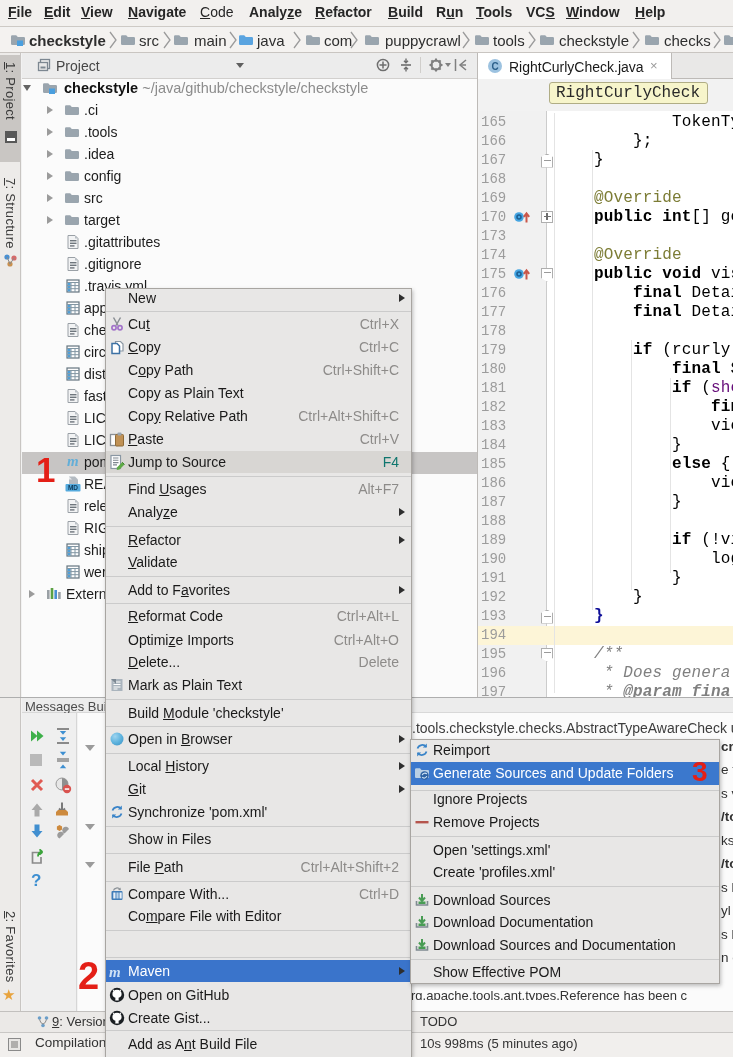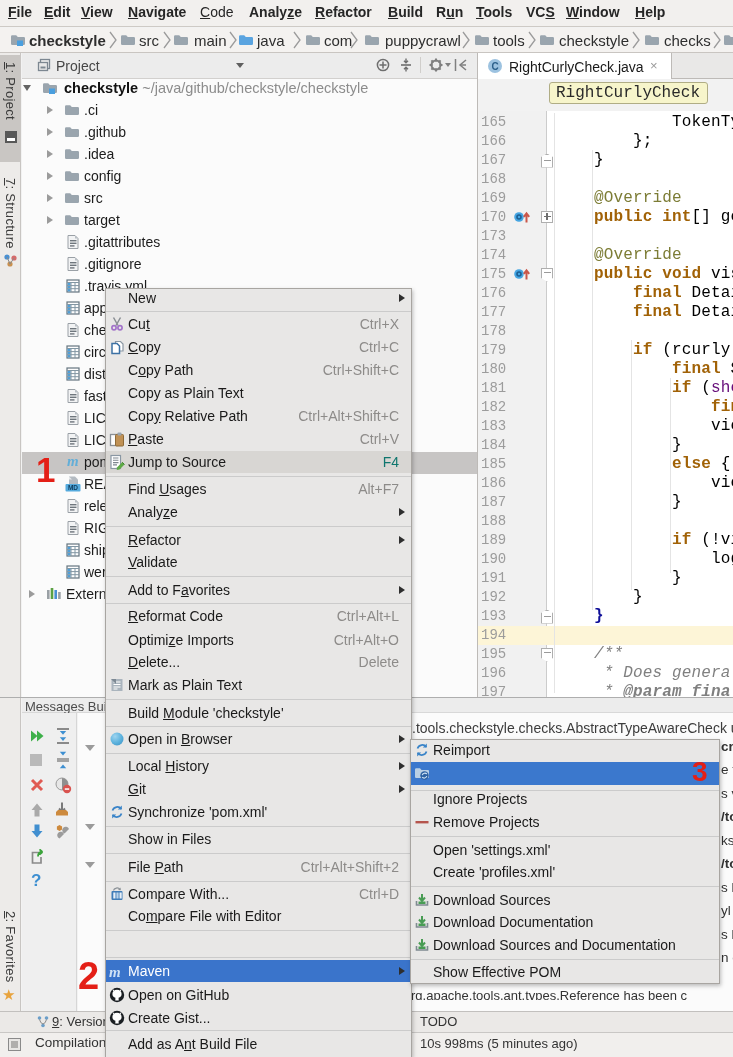--- a/index.html
+++ b/index.html
@@ -3,21 +3,21 @@
 
 *{margin:0;padding:0;box-sizing:border-box}
 html,body{width:733px;height:1057px;overflow:hidden}
 body{font-family:"Liberation Sans",sans-serif;position:relative;background:#f2f2f2;-webkit-font-smoothing:antialiased}
 .abs{position:absolute}
 u{text-decoration:underline;text-underline-offset:1px}
 .row{position:absolute;white-space:nowrap}
 .mi-sc{position:absolute;right:12px;color:#8d8b89}
 .sep{position:absolute;left:0px;right:0px;height:1px;background:#cbcbcb}
 .cl{position:absolute;white-space:pre;font:16px "Liberation Mono",monospace;letter-spacing:0.15px;color:#000;line-height:19px;height:19px}
-.k{color:#a16207;font-weight:bold}
+.k{color:#000000;font-weight:bold}
 .ann{color:#7c7c35}
 .cmt{color:#808080;font-style:italic}
 .fld{color:#660e7a}
 .ln{position:absolute;right:10px;font:14px "Liberation Mono",monospace;color:#9c9c9c;line-height:19px}
 .redn{position:absolute;color:#e41f16;font-weight:bold;z-index:40;font-family:"Liberation Sans",sans-serif}
 .vtext{writing-mode:vertical-rl;text-orientation:sideways;font-size:13px;color:#3b3b3b;letter-spacing:0.3px}
 .guide{position:absolute;width:1px;background:#e4e4e4}
 
 </style></head><body>
 <div class="abs" style="left:0;top:0;width:733px;height:27px;background:#f2f0ee;border-bottom:1px solid #cecac5"></div>
@@ -166,21 +166,21 @@
 <div class="row" style="left:64px;top:80px;font-size:14.5px;font-weight:bold;color:#111">checkstyle <span style="font-weight:normal;color:#8c8c8c">~/java/github/checkstyle/checkstyle</span></div>
 <div class="abs" style="left:47px;top:105.5px;width:0;height:0;border-top:4.5px solid transparent;border-bottom:4.5px solid transparent;border-left:6px solid #9b9b9b"></div>
 <div class="abs" style="left:64px;top:102px"><svg width="16" height="16" viewBox="0 0 16 16" style="">
       <path d="M1 4.5 Q1 3.2 2.2 3.2 L6.2 3.2 L7.8 5 L13.8 5 Q15 5 15 6.2 L15 11.8 Q15 13 13.8 13 L2.2 13 Q1 13 1 11.8 Z" fill="#9aa5ae"></path>
     </svg></div>
 <div class="row" style="left:84px;top:102px;font-size:14px;color:#1c1c1c">.ci</div>
 <div class="abs" style="left:47px;top:127.5px;width:0;height:0;border-top:4.5px solid transparent;border-bottom:4.5px solid transparent;border-left:6px solid #9b9b9b"></div>
 <div class="abs" style="left:64px;top:124px"><svg width="16" height="16" viewBox="0 0 16 16" style="">
       <path d="M1 4.5 Q1 3.2 2.2 3.2 L6.2 3.2 L7.8 5 L13.8 5 Q15 5 15 6.2 L15 11.8 Q15 13 13.8 13 L2.2 13 Q1 13 1 11.8 Z" fill="#9aa5ae"></path>
     </svg></div>
-<div class="row" style="left:84px;top:124px;font-size:14px;color:#1c1c1c">.github</div>
+<div class="row" style="left:84px;top:124px;font-size:14px;color:#1c1c1c">.tools</div>
 <div class="abs" style="left:47px;top:149.5px;width:0;height:0;border-top:4.5px solid transparent;border-bottom:4.5px solid transparent;border-left:6px solid #9b9b9b"></div>
 <div class="abs" style="left:64px;top:146px"><svg width="16" height="16" viewBox="0 0 16 16" style="">
       <path d="M1 4.5 Q1 3.2 2.2 3.2 L6.2 3.2 L7.8 5 L13.8 5 Q15 5 15 6.2 L15 11.8 Q15 13 13.8 13 L2.2 13 Q1 13 1 11.8 Z" fill="#9aa5ae"></path>
     </svg></div>
 <div class="row" style="left:84px;top:146px;font-size:14px;color:#1c1c1c">.idea</div>
 <div class="abs" style="left:47px;top:171.5px;width:0;height:0;border-top:4.5px solid transparent;border-bottom:4.5px solid transparent;border-left:6px solid #9b9b9b"></div>
 <div class="abs" style="left:64px;top:168px"><svg width="16" height="16" viewBox="0 0 16 16" style="">
       <path d="M1 4.5 Q1 3.2 2.2 3.2 L6.2 3.2 L7.8 5 L13.8 5 Q15 5 15 6.2 L15 11.8 Q15 13 13.8 13 L2.2 13 Q1 13 1 11.8 Z" fill="#9aa5ae"></path>
     </svg></div>
 <div class="row" style="left:84px;top:168px;font-size:14px;color:#1c1c1c">config</div>
@@ -695,20 +695,21 @@
         <path d="M3.2 14.5 v-4 h4 z" fill="#3a84c8"></path>
       </svg></div>
 <div class="row" style="left:22px;top:2px;font-size:14px;color:#1a1a1a">Reimport</div>
 <div class="abs" style="left:0;top:22px;width:308px;height:22.5px;background:#3b78cd"></div>
 <div class="abs" style="left:3px;top:25px;width:16px;height:16px"><svg width="16" height="16" viewBox="0 0 16 16" style="">
         <path d="M1 4.5 Q1 3.2 2.2 3.2 L6 3.2 L7.5 5 L14 5 Q15 5 15 6 L15 12 Q15 13 14 13 L2.2 13 Q1 13 1 12 Z" fill="#b9cfe4"></path>
         <circle cx="10.5" cy="10.5" r="4.2" fill="#2d62a2"></circle>
         <path d="M8.3 10.2 A 2.6 2.6 0 0 1 12.8 9" fill="none" stroke="#cfe3f5" stroke-width="1.2"></path>
         <path d="M12.7 11 A 2.6 2.6 0 0 1 8.2 12.2" fill="none" stroke="#cfe3f5" stroke-width="1.2"></path>
       </svg></div>
+<div class="row" style="left:22px;top:25px;font-size:14px;color:#ffffff">Generate Sources and Update Folders</div>
 <div class="row" style="left:22px;top:51px;font-size:14px;color:#1a1a1a">Ignore Projects</div>
 <div class="abs" style="left:3px;top:74px;width:16px;height:16px"><svg width="16" height="16" viewBox="0 0 16 16" style="">
         <rect x="1.5" y="7" width="13" height="2.4" fill="#b5554d"></rect>
       </svg></div>
 <div class="row" style="left:22px;top:74px;font-size:14px;color:#1a1a1a">Remove Projects</div>
 <div class="row" style="left:22px;top:102px;font-size:14px;color:#1a1a1a">Open 'settings.xml'</div>
 <div class="row" style="left:22px;top:124px;font-size:14px;color:#1a1a1a">Create 'profiles.xml'</div>
 <div class="abs" style="left:3px;top:152px;width:16px;height:16px"><svg width="16" height="16" viewBox="0 0 16 16" style="">
         <path d="M8 2 v6 M5 5.5 L8 9 L11 5.5" stroke="#499c54" stroke-width="2" fill="none"></path>
         <path d="M2.5 9 v4 h11 v-4" fill="none" stroke="#7f8b91" stroke-width="1.6"></path>

